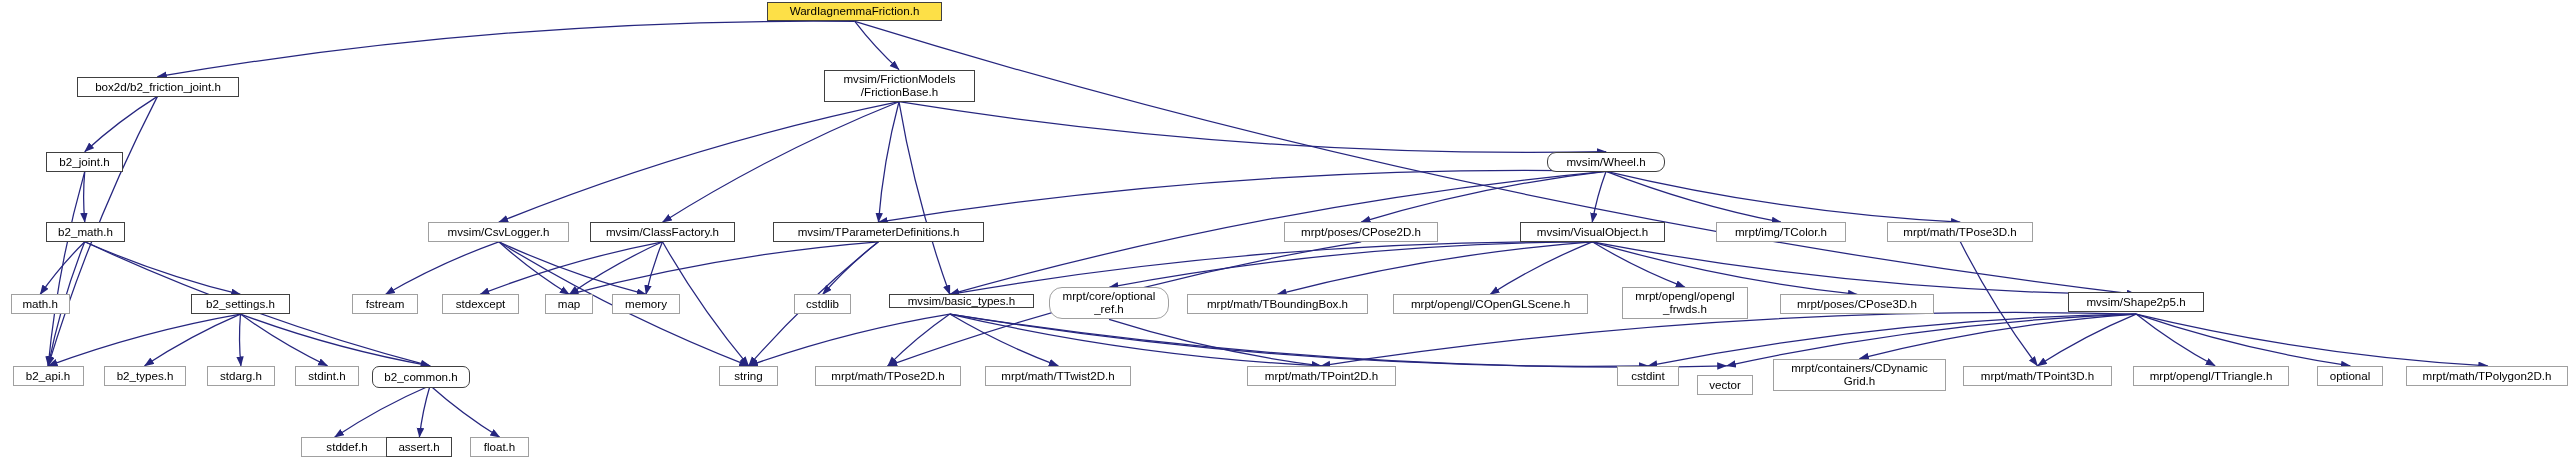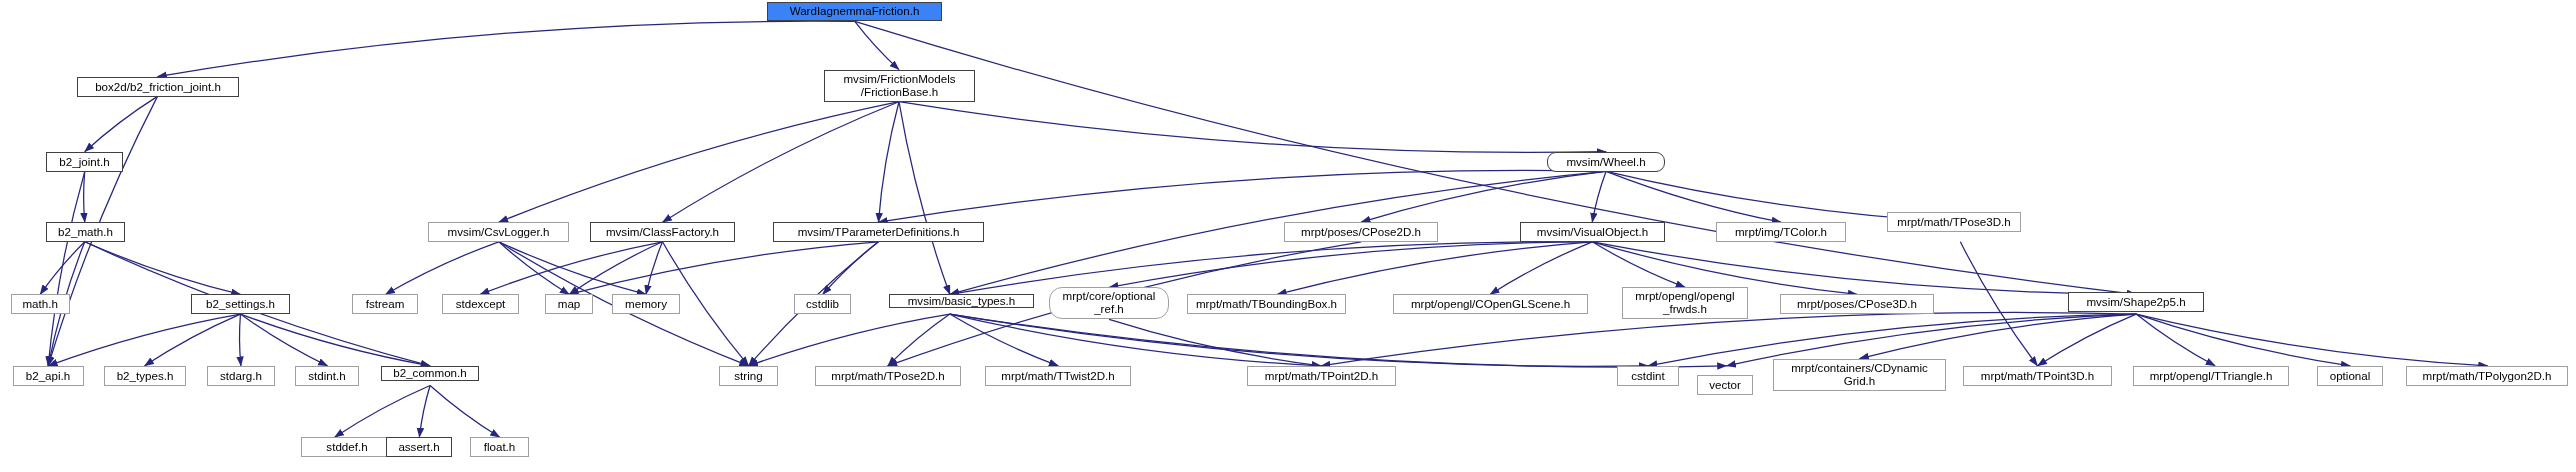--- a/index.html
+++ b/index.html
@@ -4,21 +4,21 @@
 <style>
   html,body{margin:0;padding:0;background:#ffffff;}
   body{font-family:"Liberation Sans",sans-serif;}
   #graph-wrap{position:relative;width:2576px;height:472px;background:#fff;overflow:hidden;}
   svg#edges{position:absolute;left:0;top:0;width:2576px;height:472px;}
   .node{position:absolute;box-sizing:border-box;display:flex;align-items:center;justify-content:center;
         text-align:center;background:#ffffff;border:0.9px solid #a0a0a0;color:#000;
         font-family:"Liberation Sans",sans-serif;font-size:11.6px;line-height:1.08;
         white-space:pre-line;padding:0 3.6px;}
   .node.thick{border:1.8px solid #404040;}
-  .node.root{background:#3b82f6;border:1.8px solid #404040;}
+  .node.root{background:#fde047;border:1.8px solid #404040;}
   .node span{display:block;width:100%;}
 </style>
 </head>
 <body>
 
 <div id="graph-wrap">
   <svg id="edges" viewBox="0 0 2887 529" preserveAspectRatio="none">
     <defs>
       <marker id="arrow" markerWidth="9" markerHeight="9" refX="7.5" refY="3" orient="auto" markerUnits="strokeWidth">
         <path d="M0,0 L8,3 L0,6 z" fill="#26267f"></path>
@@ -99,42 +99,42 @@
 /FrictionBase.h</span></div>
       <div class="node thick" style="left: 46px; top: 152px; width: 77px; height: 19.6px;"><span>b2_joint.h</span></div>
       <div class="node thick" style="left: 1547px; top: 152px; width: 118px; height: 19.6px; border-radius: 9px;"><span>mvsim/Wheel.h</span></div>
       <div class="node thick" style="left: 46px; top: 222px; width: 79px; height: 19.6px;"><span>b2_math.h</span></div>
       <div class="node" style="left: 428px; top: 222px; width: 141px; height: 19.6px;"><span>mvsim/CsvLogger.h</span></div>
       <div class="node thick" style="left: 590px; top: 222px; width: 145px; height: 19.6px;"><span>mvsim/ClassFactory.h</span></div>
       <div class="node thick" style="left: 773px; top: 222px; width: 211px; height: 19.6px;"><span>mvsim/TParameterDefinitions.h</span></div>
       <div class="node" style="left: 1284px; top: 222px; width: 154px; height: 19.6px;"><span>mrpt/poses/CPose2D.h</span></div>
       <div class="node thick" style="left: 1520px; top: 222px; width: 145px; height: 19.6px;"><span>mvsim/VisualObject.h</span></div>
       <div class="node" style="left: 1716px; top: 222px; width: 130px; height: 19.6px;"><span>mrpt/img/TColor.h</span></div>
-      <div class="node" style="left: 1887px; top: 212px; width: 134px; height: 19.6px;"><span>mrpt/math/TPose3D.h</span></div>
+      <div class="node" style="left: 1887px; top: 222px; width: 146px; height: 19.6px;"><span>mrpt/math/TPose3D.h</span></div>
       <div class="node" style="left: 10.7px; top: 294px; width: 59px; height: 19.6px;"><span>math.h</span></div>
       <div class="node thick" style="left: 191px; top: 294px; width: 99px; height: 19.6px;"><span>b2_settings.h</span></div>
       <div class="node" style="left: 352px; top: 294px; width: 66px; height: 19.6px;"><span>fstream</span></div>
       <div class="node" style="left: 442px; top: 294px; width: 77px; height: 19.6px;"><span>stdexcept</span></div>
       <div class="node" style="left: 545px; top: 294px; width: 48px; height: 19.6px;"><span>map</span></div>
       <div class="node" style="left: 612px; top: 294px; width: 68px; height: 19.6px;"><span>memory</span></div>
       <div class="node" style="left: 794px; top: 294px; width: 57px; height: 19.6px;"><span>cstdlib</span></div>
       <div class="node thick" style="left: 877px; top: 294px; width: 145px; height: 14px; margin-left: 12px;"><span>mvsim/basic_types.h</span></div>
       <div class="node" style="left: 1049px; top: 287px; width: 120px; height: 32px; border-radius: 13px;"><span>mrpt/core/optional
 _ref.h</span></div>
-      <div class="node" style="left: 1187px; top: 294px; width: 159px; height: 19.6px; justify-content: flex-end;"><span>mrpt/math/TBoundingBox.h</span></div>
+      <div class="node" style="left: 1187px; top: 294px; width: 181px; height: 19.6px; justify-content: flex-end;"><span>mrpt/math/TBoundingBox.h</span></div>
       <div class="node" style="left: 1393px; top: 294px; width: 195px; height: 19.6px;"><span>mrpt/opengl/COpenGLScene.h</span></div>
       <div class="node" style="left: 1622px; top: 287px; width: 126px; height: 32px;"><span>mrpt/opengl/opengl
 _frwds.h</span></div>
       <div class="node" style="left: 1780px; top: 294px; width: 154px; height: 19.6px;"><span>mrpt/poses/CPose3D.h</span></div>
       <div class="node thick" style="left: 2068px; top: 292px; width: 136px; height: 19.6px;"><span>mvsim/Shape2p5.h</span></div>
       <div class="node" style="left: 12.5px; top: 366px; width: 71px; height: 19.6px;"><span>b2_api.h</span></div>
       <div class="node" style="left: 104px; top: 366px; width: 82px; height: 19.6px;"><span>b2_types.h</span></div>
       <div class="node" style="left: 207px; top: 366px; width: 68px; height: 19.6px;"><span>stdarg.h</span></div>
       <div class="node" style="left: 295px; top: 366px; width: 64px; height: 19.6px;"><span>stdint.h</span></div>
-      <div class="node thick" style="left: 381px; top: 366px; width: 98px; height: 15px;"><span>b2_common.h</span></div>
+      <div class="node thick" style="left: 372px; top: 366px; width: 98px; height: 22px; border-radius: 7px;"><span>b2_common.h</span></div>
       <div class="node" style="left: 719px; top: 366px; width: 59px; height: 19.6px;"><span>string</span></div>
       <div class="node" style="left: 815px; top: 366px; width: 146px; height: 19.6px;"><span>mrpt/math/TPose2D.h</span></div>
       <div class="node" style="left: 985px; top: 366px; width: 146px; height: 19.6px;"><span>mrpt/math/TTwist2D.h</span></div>
       <div class="node" style="left: 1247px; top: 366px; width: 149px; height: 19.6px;"><span>mrpt/math/TPoint2D.h</span></div>
       <div class="node" style="left: 1617px; top: 366px; width: 62px; height: 19.6px;"><span>cstdint</span></div>
       <div class="node" style="left: 1697px; top: 375px; width: 56px; height: 19.6px; justify-content: center;"><span>vector</span></div>
       <div class="node" style="left: 1773px; top: 359px; width: 173px; height: 32px;"><span>mrpt/containers/CDynamic
 Grid.h</span></div>
       <div class="node" style="left: 1963px; top: 366px; width: 149px; height: 19.6px;"><span>mrpt/math/TPoint3D.h</span></div>
       <div class="node" style="left: 2133px; top: 366px; width: 156px; height: 19.6px;"><span>mrpt/opengl/TTriangle.h</span></div>

